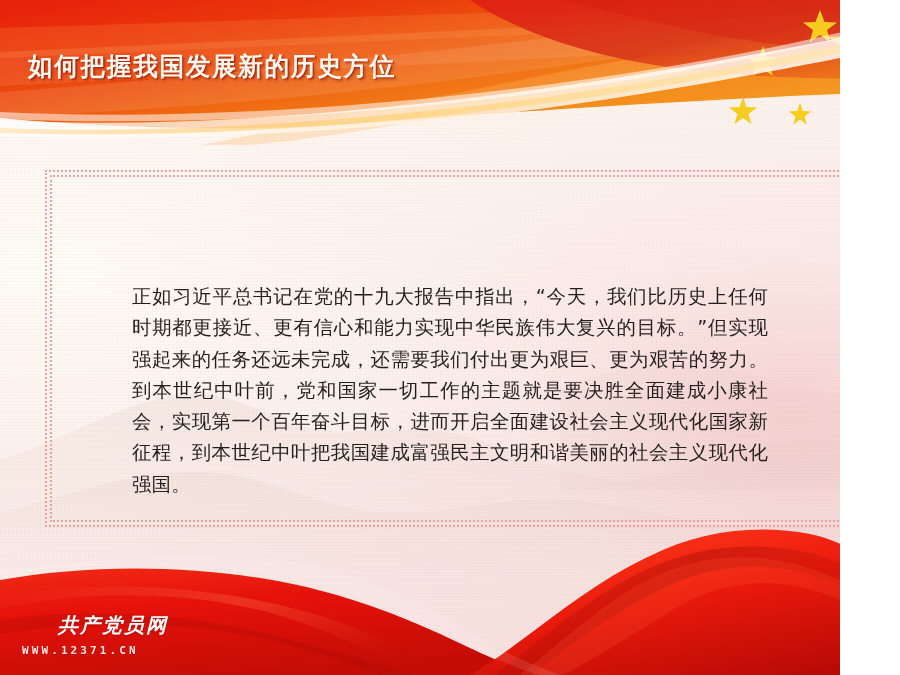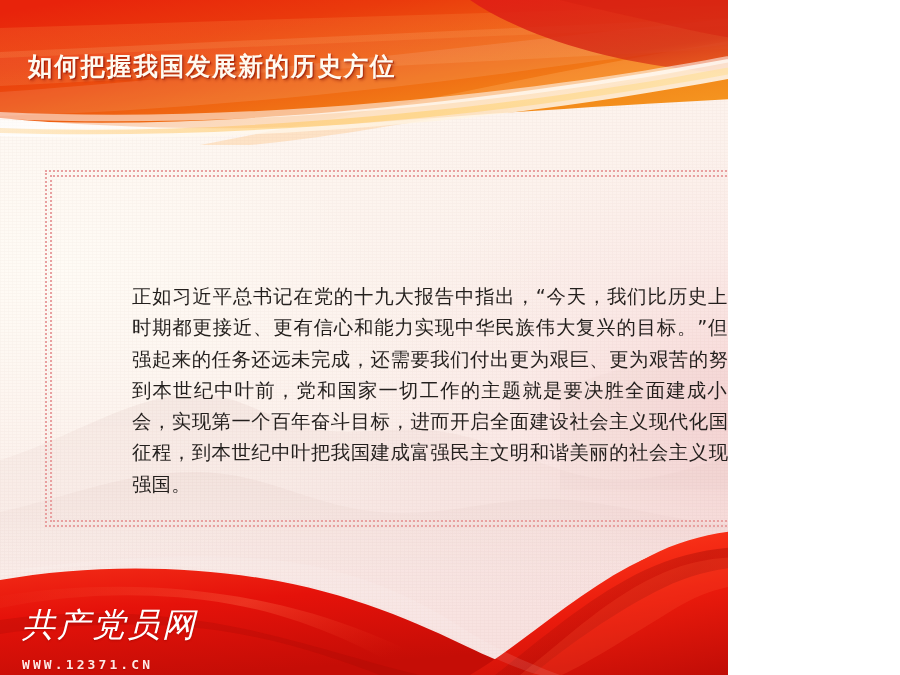--- a/index.html
+++ b/index.html
@@ -6,21 +6,21 @@
     margin: 0;
     padding: 0;
     background: #ffffff;
   }
   body {
     font-family: "Liberation Sans", "DejaVu Sans", sans-serif;
   }
 
   #poster {
     position: relative;
-    width: 728px;
+    width: 840px;
     height: 675px;
     overflow: hidden;
     background: #8b5cf6;
   }
 
   
   .bg-base {
     position: absolute;
     left: 0; top: 0;
     width: 900px; height: 675px;
@@ -102,33 +102,34 @@
   }
 
   .logo {
     position: absolute;
     left: 22px;
     top: 608px;
     width: 200px;
     z-index: 6;
   }
   .logo-cn {
-    font-size: 33px;
+    font-size: 20px;
     line-height: 34px;
     color: #ffffff;
-    font-weight: 400;
+    font-weight: 700;
     font-style: italic;
     letter-spacing: 2px;
     font-family: "DejaVu Serif", "Liberation Serif", serif;
     text-shadow: 0 1px 2px rgba(130,0,0,0.45);
     white-space: nowrap;
+    margin-left: 36px;
   }
   .logo-url {
-    margin-top: 16px;
-    font-size: 13px;
+    margin-top: 2px;
+    font-size: 11px;
     line-height: 13px;
     color: #ffe9e5;
     letter-spacing: 3.1px;
     font-weight: 700;
     font-family: "DejaVu Sans Mono", "Liberation Mono", monospace;
     white-space: nowrap;
     text-shadow: 0 1px 1px rgba(140,0,0,0.4);
   }
 
   

